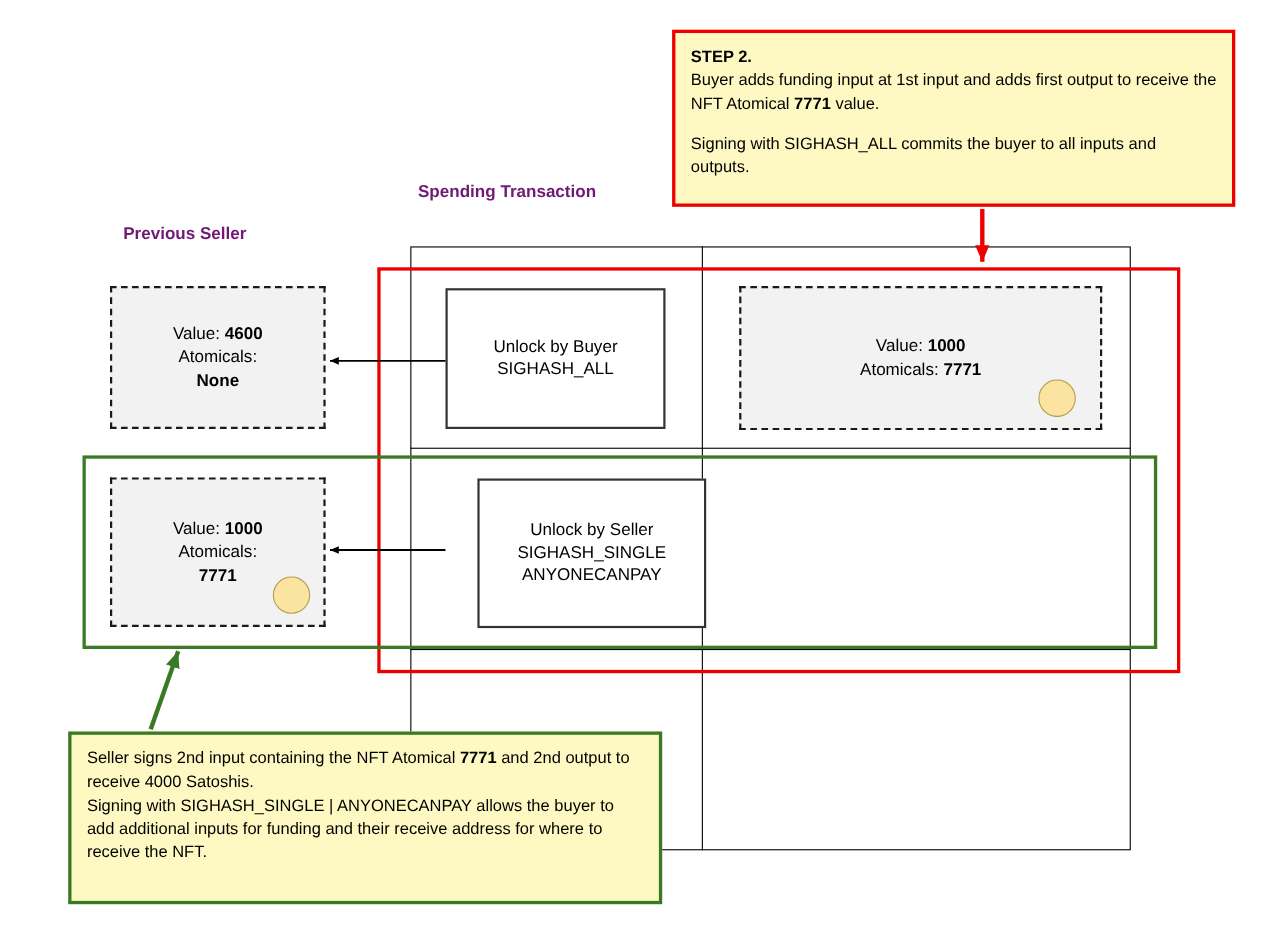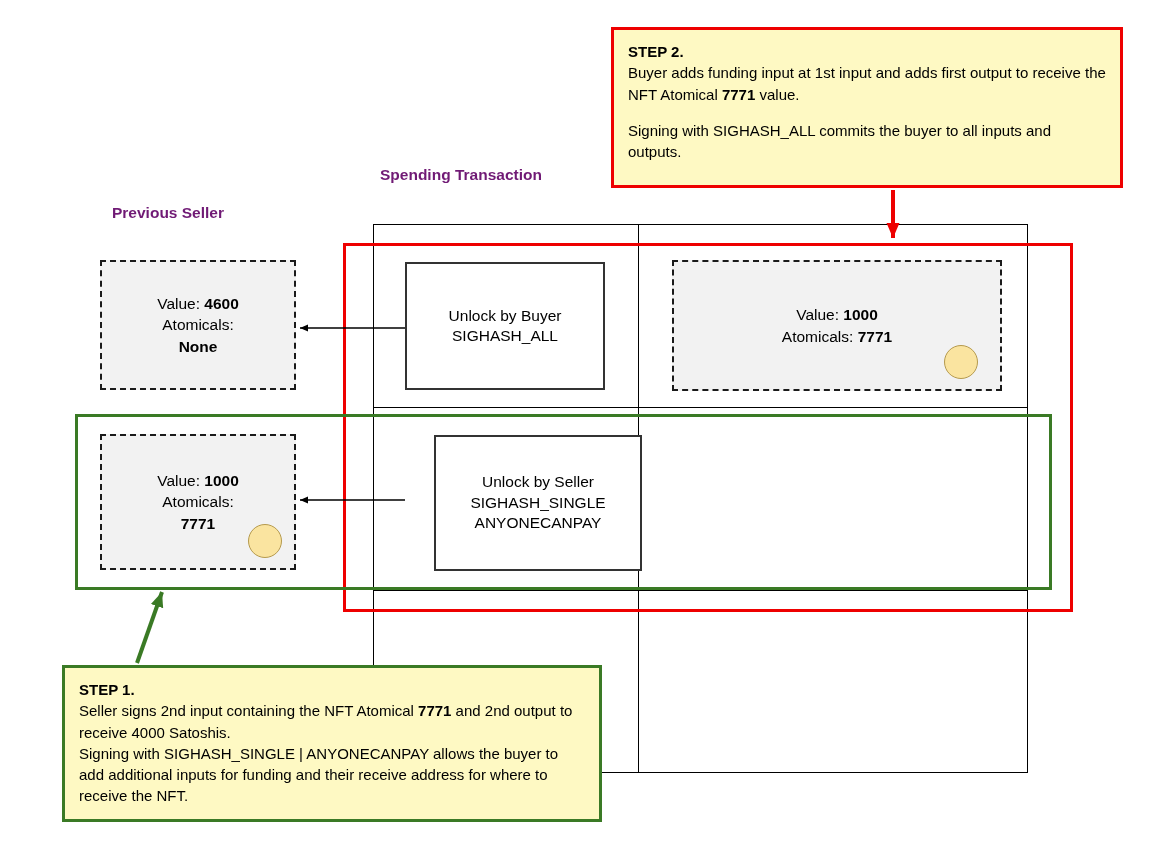--- a/index.html
+++ b/index.html
@@ -165,21 +165,20 @@
   <div class="abs frame-green" style="left:75px; top:414px; width:977px; height:176px;"></div>
 
   <div class="abs step red" style="left:611px; top:27px; width:512px; height:161px;">
     <span class="title">STEP 2.</span>
     <p><span>Buyer adds funding input at 1st input and adds first output to receive the NFT Atomical </span><b>7771</b><span> value.</span></p>
     <span class="spacer"></span>
     <p>Signing with SIGHASH_ALL commits the buyer to all inputs and outputs.</p>
   </div>
 
   <div class="abs step green" style="left:62px; top:665px; width:540px; height:157px;">
-    <span class="title">STEP 1.</span>
     <p><span>Seller signs 2nd input containing the NFT Atomical </span><b>7771</b><span> and 2nd output to receive 4000 Satoshis.</span></p>
     <p>Signing with SIGHASH_SINGLE | ANYONECANPAY allows the buyer to add additional inputs for funding and their receive address for where to receive the NFT.</p>
   </div>
 
   <svg id="wires" viewBox="0 0 1152 864">
     <defs>
       <marker id="arrow-black" markerWidth="9" markerHeight="9" refX="8" refY="4.5" orient="auto" markerUnits="userSpaceOnUse">
         <path d="M8,4.5 L0,1 L0,8 Z" fill="#000000"></path>
       </marker>
       <marker id="arrow-red" markerWidth="17" markerHeight="17" refX="15" refY="8.5" orient="auto" markerUnits="userSpaceOnUse">

